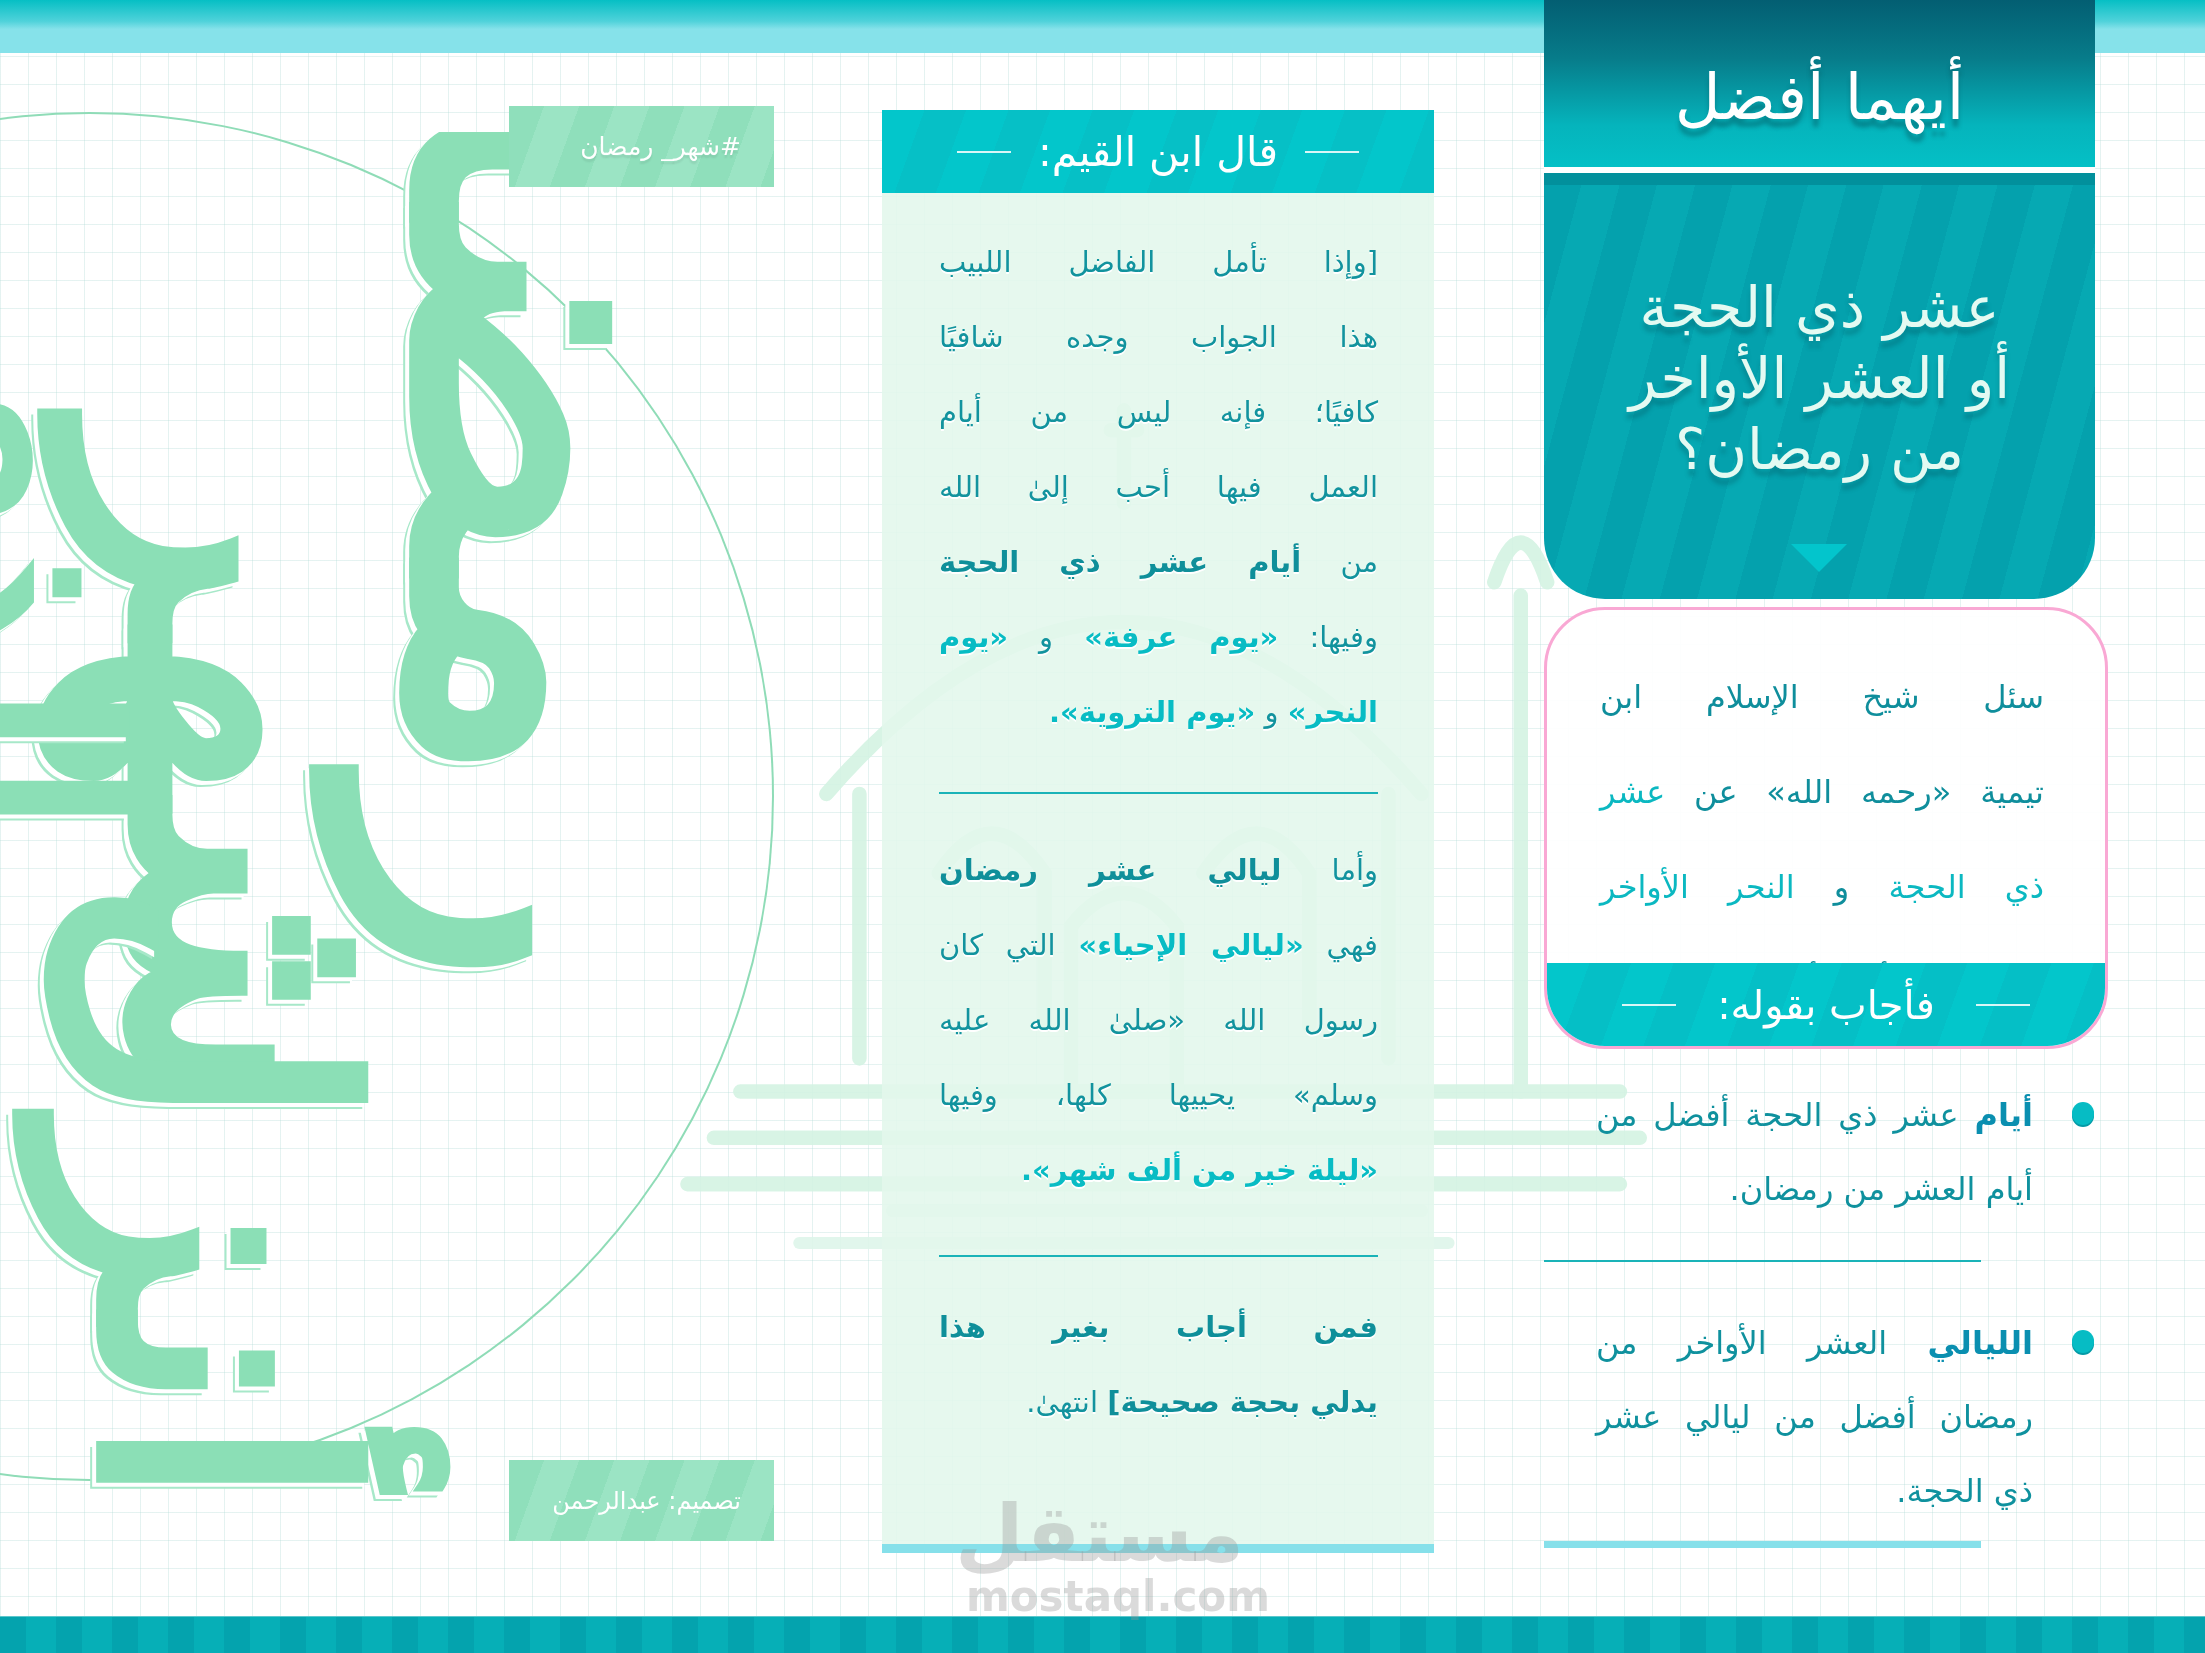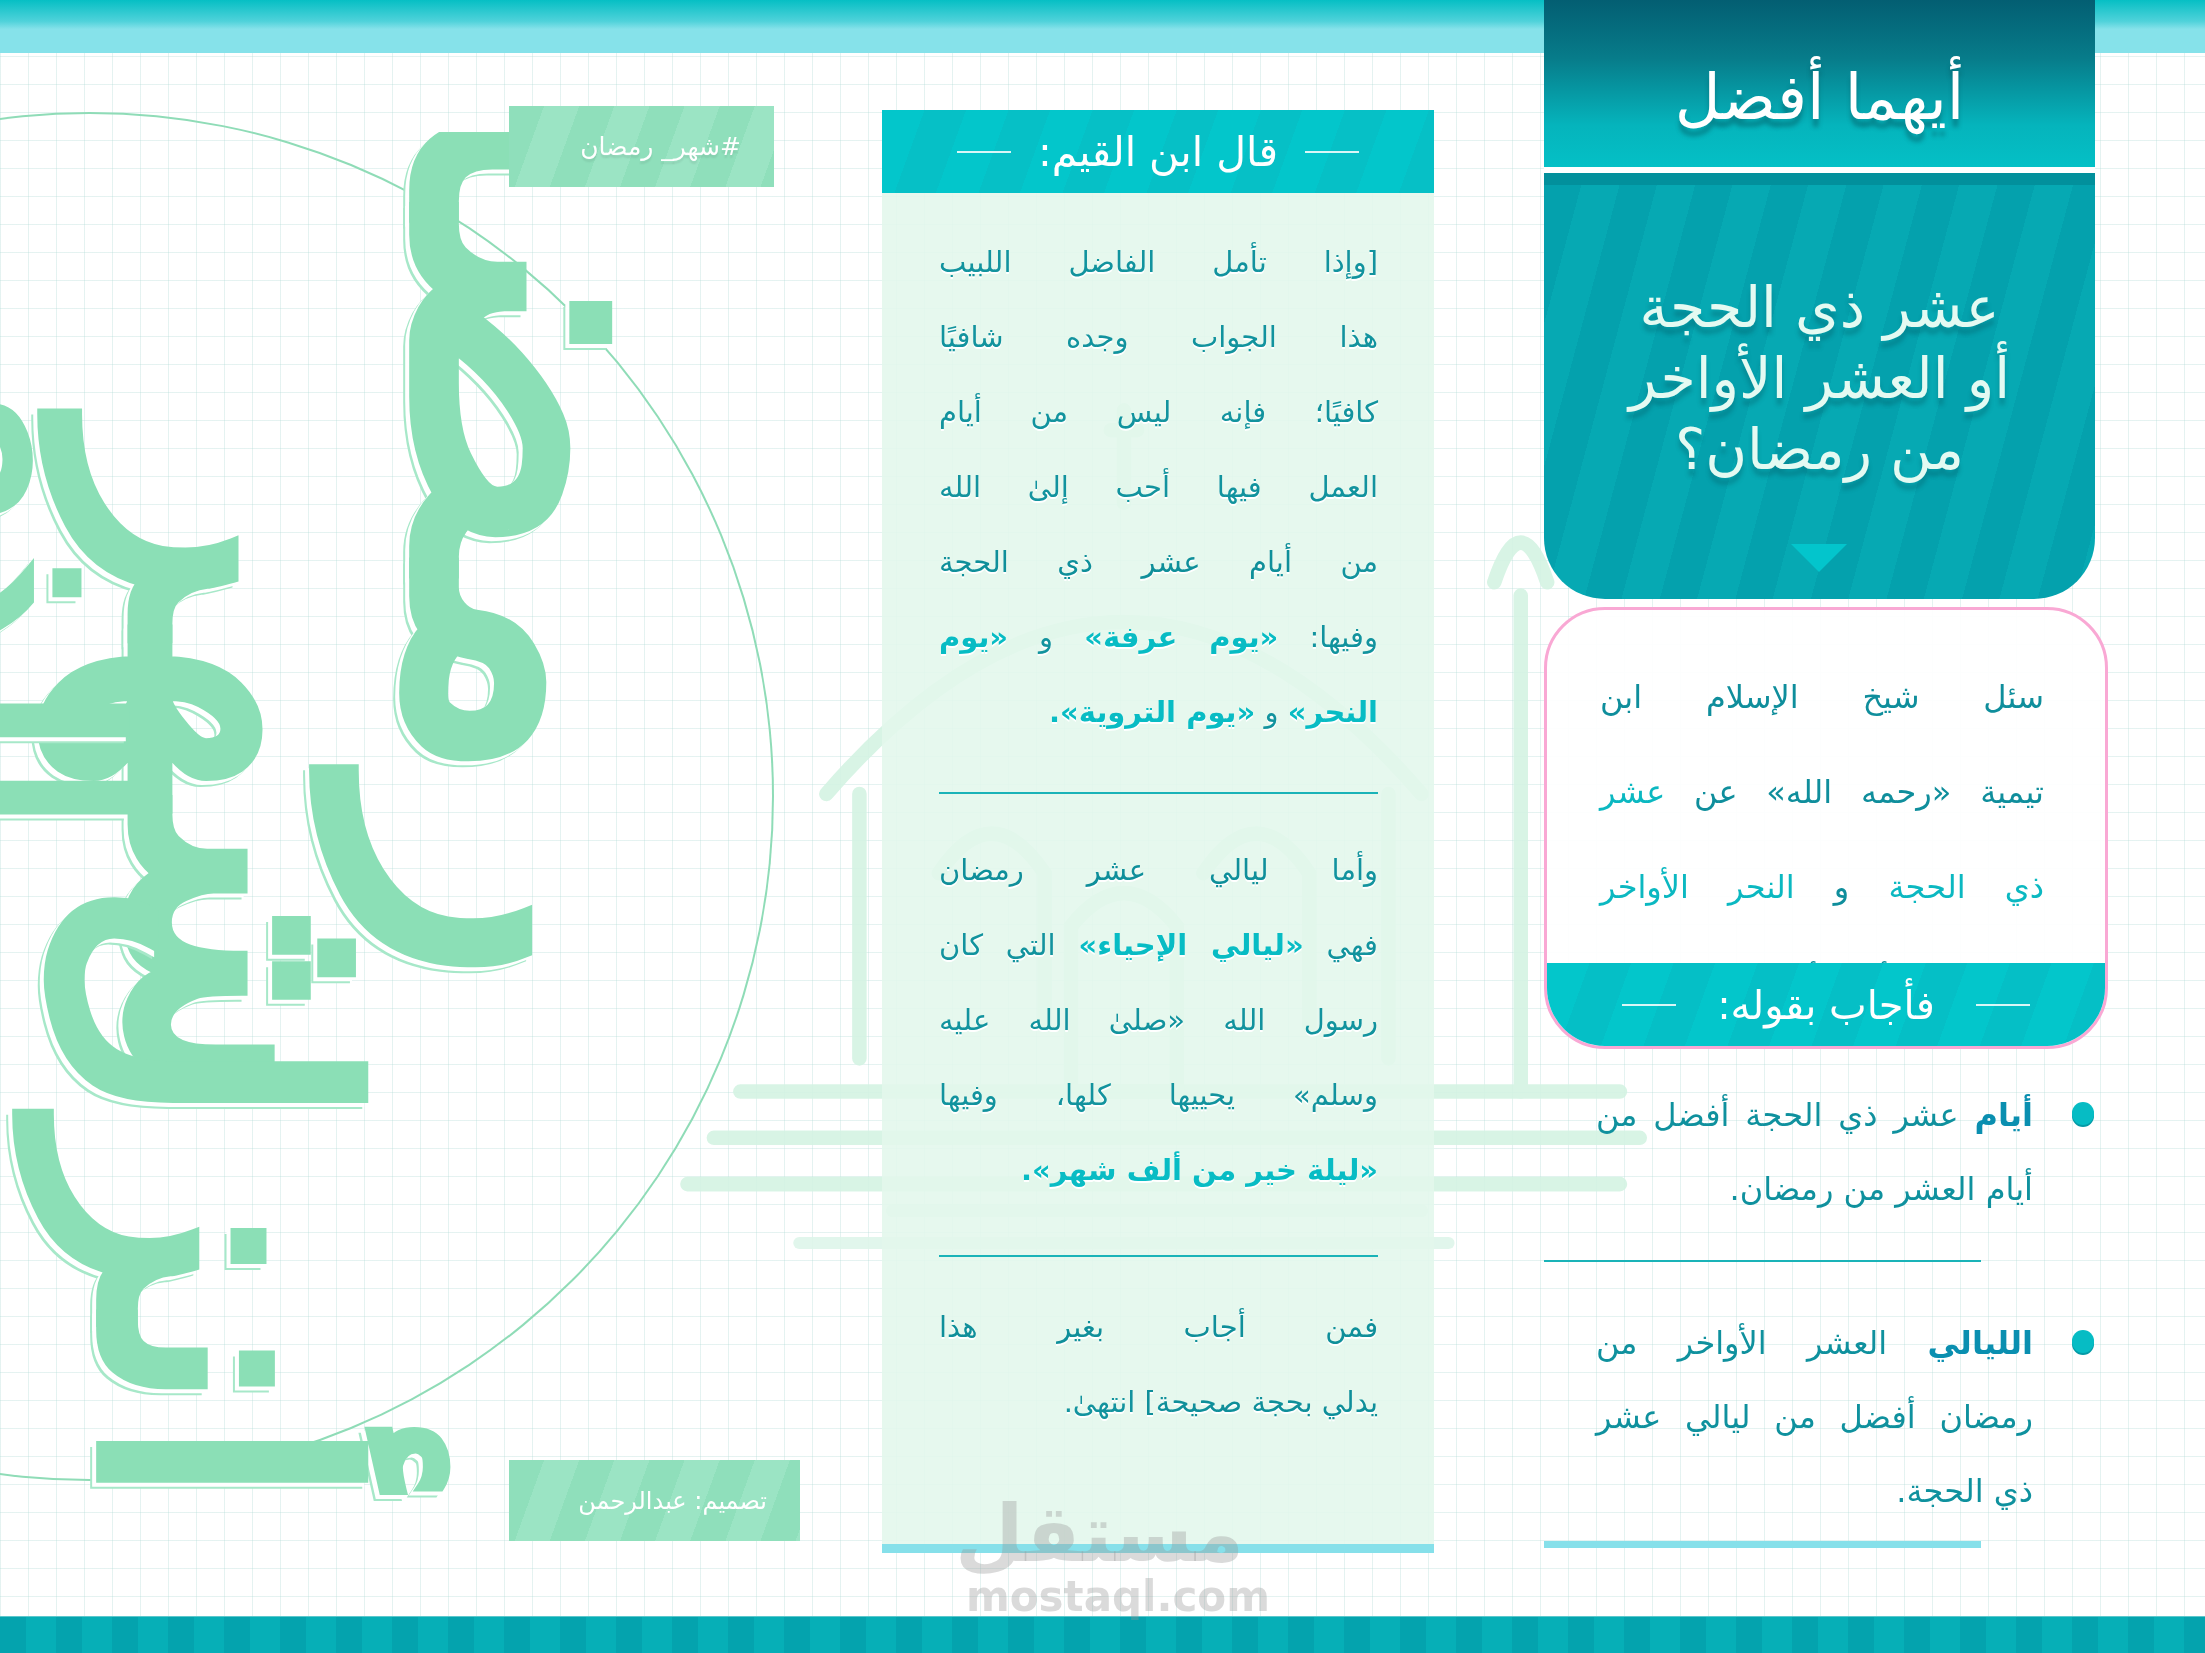--- a/index.html
+++ b/index.html
@@ -55,21 +55,21 @@
   .tag-banner {
     left: 509px; top: 106px; width: 265px; height: 81px;
     background: repeating-linear-gradient(110deg, #8fdfbb 0px, #8fdfbb 33px, #9be4c4 33px, #9be4c4 66px);
     color: #ffffff;
     font-size: 25px;
     display: flex; align-items: center; justify-content: flex-start;
     padding-right: 33px;
     text-shadow: 0 2.6px 2px rgba(0,0,0,0.08);
   }
   .credit-banner {
-    left: 509px; top: 1460px; width: 291px; height: 81px;
+    left: 509px; top: 1460px; width: 265px; height: 81px;
     background: repeating-linear-gradient(110deg, #8fdfbb 0px, #8fdfbb 33px, #9be4c4 33px, #9be4c4 66px);
     color: #ffffff;
     font-size: 24px;
     display: flex; align-items: center; justify-content: flex-start;
     padding-right: 33px;
   }
 
   
   .mid-col {
     left: 882px; top: 110px; width: 552px; height: 1443px;
@@ -83,21 +83,21 @@
     display: flex; align-items: center; justify-content: center; gap: 26.5px;
   }
   .dash { display: inline-block; width: 54px; height: 2px; background: rgba(255,255,255,0.85); }
   .mid-text {
     position: absolute; left: 939px; width: 439px;
     font-size: 29px; line-height: 75px;
     color: #12939e;
     text-align: justify; text-align-last: justify;
     text-shadow: 0 2px 0 #ffffff;
   }
-  .mid-text b { font-weight: normal; color: #0f8f9a; }
+  .mid-text b { font-weight: bold; color: #0f8f9a; }
   .mid-text .hl { color: #08bcc4; font-weight: bold; }
   .mid-text .last { text-align-last: right; }
   .mid-divider { left: 939px; width: 439px; height: 2px; background: #1ab3b8; }
   .mid-bottom-bar { left: 882px; top: 1544px; width: 552px; height: 8.6px; background: #86e0ea; }
 
   
   .title-box {
     left: 1544px; top: 0; width: 551px; height: 167px;
     background: linear-gradient(to bottom, #035e72 0%, #077c8a 35%, #05b4bc 75%, #04c0c6 100%);
     color: #ffffff;

